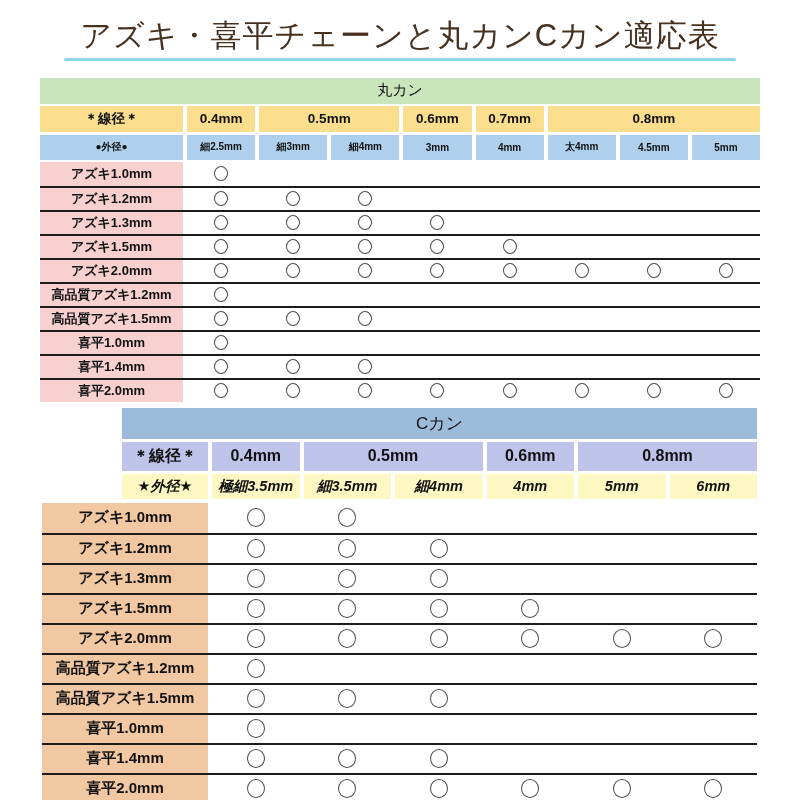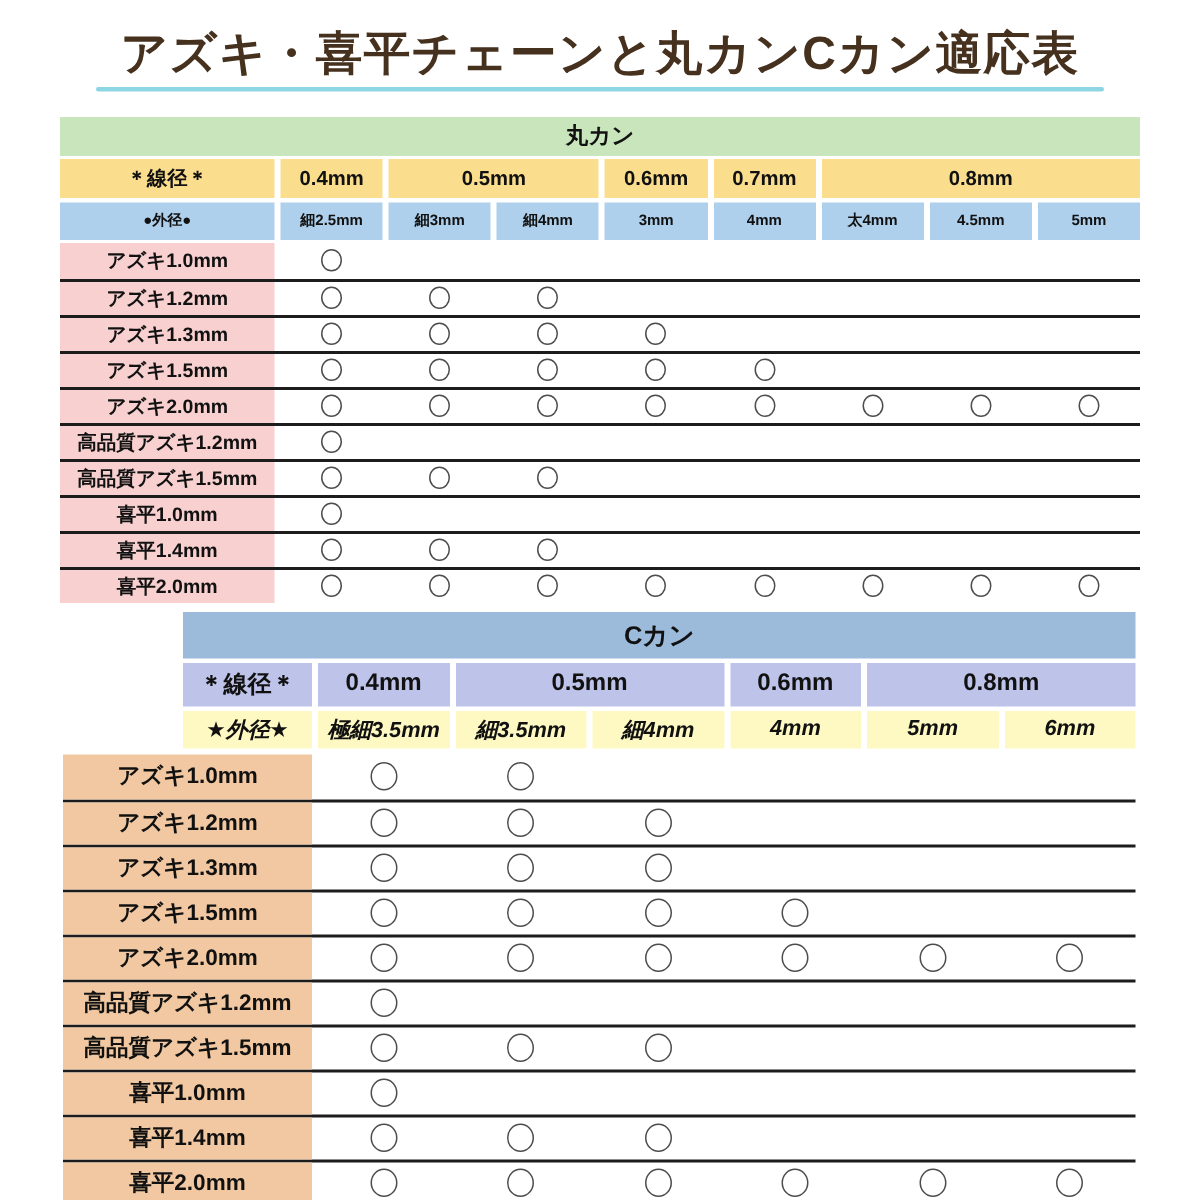--- a/index.html
+++ b/index.html
@@ -7,35 +7,35 @@
   .page {
     position:relative; width:800px; height:800px; overflow:hidden;
     background:#ffffff;
     font-family:"Liberation Sans","DejaVu Sans",sans-serif;
     color:#111111;
   }
   
   .title-wrap { padding-top:15px; text-align:center; }
   .page-title {
     display:inline-block;
-    font-size:31px; font-weight:bold; color:#46311f;
+    font-size:31px; font-weight:normal; color:#46311f;
     letter-spacing:1px; line-height:1.35;
   }
   .title-underline {
     width:672px; height:3px; margin:1px auto 0 auto;
     background:#8fd6e4; border-radius:2px;
   }
   
   .cell {
     display:flex; align-items:center; justify-content:center;
     font-weight:bold; white-space:nowrap;
   }
   .bar {
     display:flex; align-items:center; justify-content:center;
-    font-weight:bold;
+    font-weight:normal;
   }
   .circle { display:inline-block; border-radius:50%; background:transparent; }
   
   .t1 { margin:17px 40px 0 40px; width:720px; }
   .t1 .bar { height:26px; background:#c9e5bc; font-size:15px; }
   .t1 .hgrid, .t1 .dgrid {
     display:grid; grid-template-columns:143px repeat(8,1fr); column-gap:4px;
   }
   .t1 .wire-row  { margin-top:2px; }
   .t1 .outer-row { margin-top:3px; }

